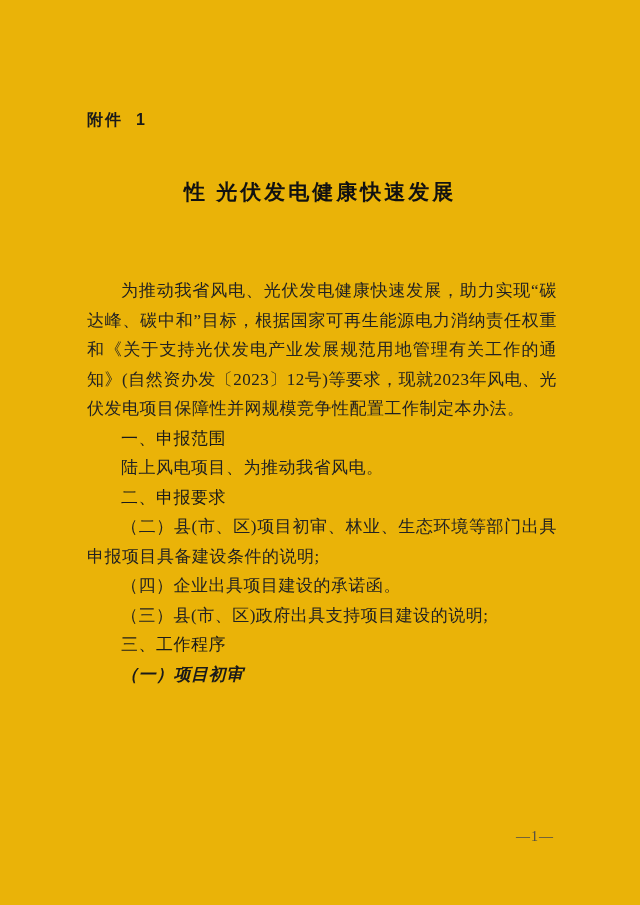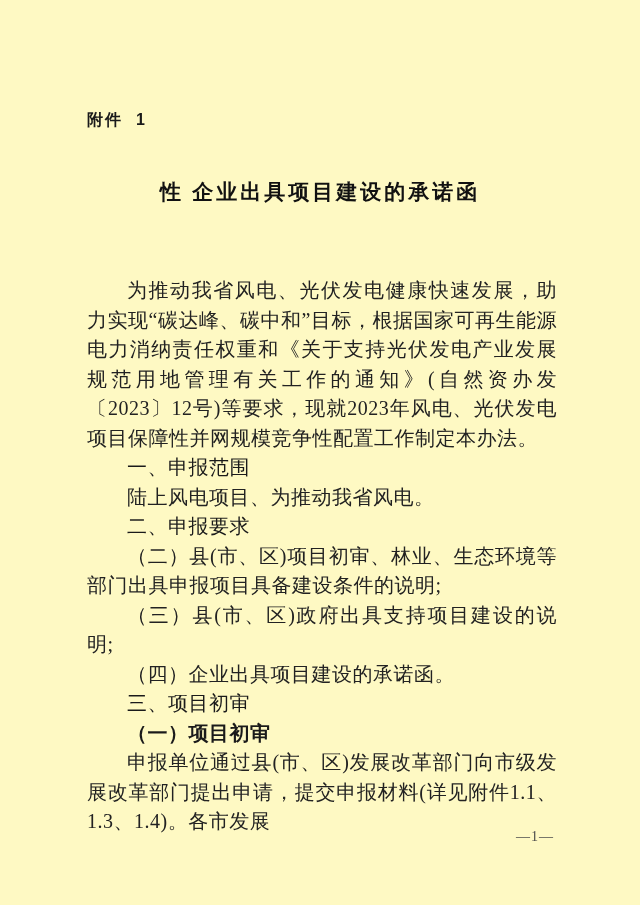--- a/index.html
+++ b/index.html
@@ -4,21 +4,21 @@
 <style>
   html, body {
     margin: 0;
     padding: 0;
     background: #ffffff;
   }
   .page {
     position: relative;
     width: 640px;
     height: 905px;
-    background: #fef9c3;
+    background: #eab308;
     overflow: hidden;
     font-family: "Liberation Serif", "DejaVu Serif", serif;
     color: #222222;
   }
   .annex-label {
     position: absolute;
     left: 87px;
     top: 110px;
     font-family: "Liberation Sans", "DejaVu Sans", sans-serif;
     font-weight: bold;
@@ -41,37 +41,38 @@
     letter-spacing: 3px;
   }
   .doc-title .title-line {
     display: block;
   }
   .body-text {
     position: absolute;
     left: 87px;
     top: 276px;
     width: 470px;
-    font-size: 20px;
+    font-size: 17px;
     line-height: 29.5px;
     text-align: justify;
     letter-spacing: 0.5px;
   }
   .body-text p {
     margin: 0;
     padding: 0;
     text-indent: 2em;
   }
   .para-heading {
     font-family: "Liberation Sans", "DejaVu Sans", sans-serif;
     font-weight: normal;
     color: #1a1a1a;
   }
   .para-subheading {
     font-weight: bold;
+    font-style: italic;
     color: #1a1a1a;
   }
   .page-number {
     position: absolute;
     top: 829px;
     left: 505px;
     width: 60px;
     text-align: center;
     font-size: 14px;
     color: #4a4a4a;
@@ -79,31 +80,30 @@
   }
 </style>
 </head>
 <body>
 
 <div class="page">
 
   <div class="annex-label">附件  1</div>
 
   <div class="doc-title">
-    <span class="title-line">性 企业出具项目建设的承诺函</span>
+    <span class="title-line">性 光伏发电健康快速发展</span>
   </div>
 
   <div class="body-text">
     <p class="para-normal">为推动我省风电、光伏发电健康快速发展，助力实现“碳达峰、碳中和”目标，根据国家可再生能源电力消纳责任权重和《关于支持光伏发电产业发展规范用地管理有关工作的通知》(自然资办发〔2023〕12号)等要求，现就2023年风电、光伏发电项目保障性并网规模竞争性配置工作制定本办法。</p>
     <p class="para-heading">一、申报范围</p>
     <p class="para-normal">陆上风电项目、为推动我省风电。</p>
     <p class="para-heading">二、申报要求</p>
     <p class="para-normal">（二）县(市、区)项目初审、林业、生态环境等部门出具申报项目具备建设条件的说明;</p>
+    <p class="para-normal">（四）企业出具项目建设的承诺函。</p>
     <p class="para-normal">（三）县(市、区)政府出具支持项目建设的说明;</p>
-    <p class="para-normal">（四）企业出具项目建设的承诺函。</p>
-    <p class="para-heading">三、项目初审</p>
+    <p class="para-heading">三、工作程序</p>
     <p class="para-subheading">（一）项目初审</p>
-    <p class="para-normal">申报单位通过县(市、区)发展改革部门向市级发展改革部门提出申请，提交申报材料(详见附件1.1、1.3、1.4)。各市发展</p>
   </div>
 
   <div class="page-number">—1—</div>
 
 </div>
 
 </body></html>

